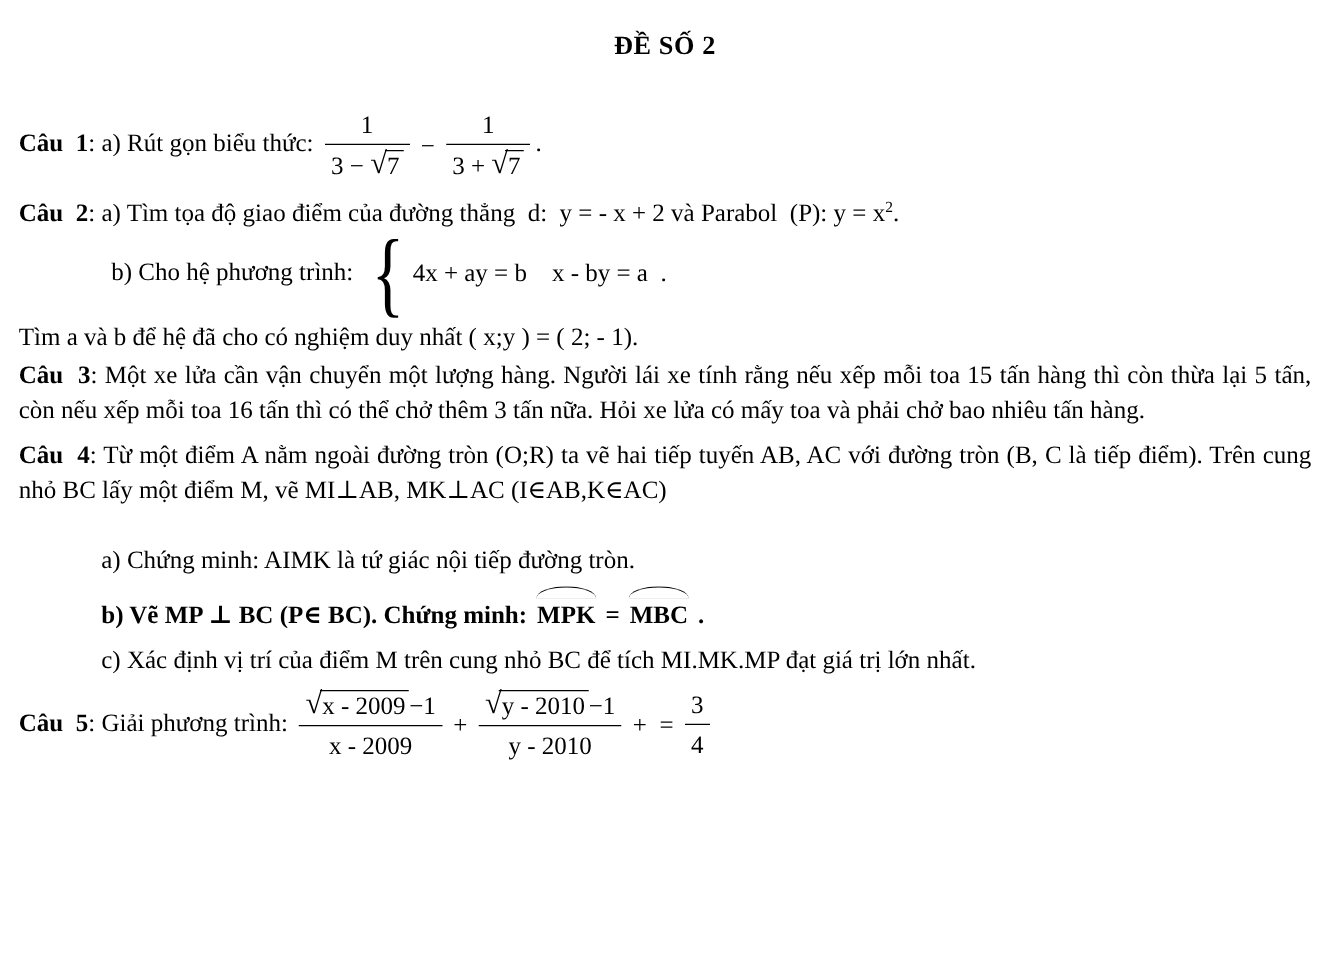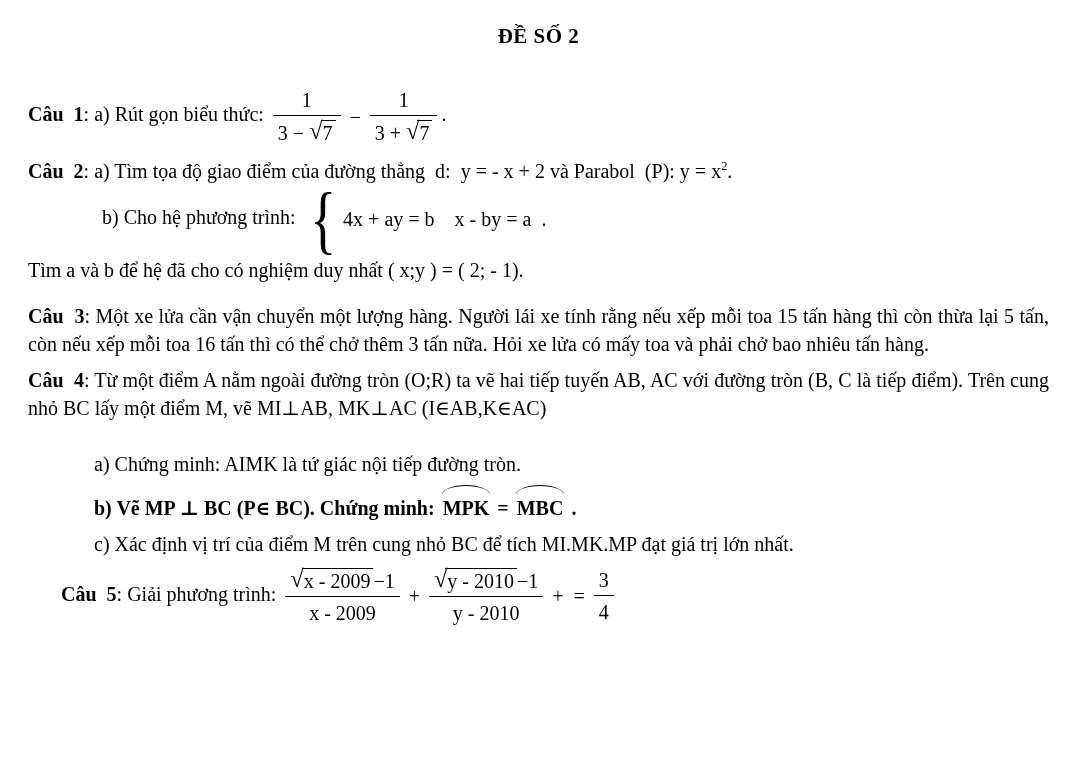--- a/index.html
+++ b/index.html
@@ -1,37 +1,37 @@
 <!DOCTYPE html>
 <html><head>
 <meta charset="utf-8">
 <style>
   html,body{margin:0;padding:0;background:#ffffff;}
   .page{
     width:1065px;height:773px;box-sizing:border-box;
     background:#ffffff;color:#000;
-    padding:22px 16px 0 28px;
+    padding:22px 16px 0 15px;
     font-family:"Liberation Serif","DejaVu Serif",serif;
     font-size:20px;line-height:28px;
     overflow:hidden;
   }
   .title{text-align:center;font-weight:bold;font-size:21px;letter-spacing:0.5px;}
   .row{margin:0;}
   .bold{font-weight:bold;}
   .mt-c1a{margin-top:38px;}
   .mt-c1b{margin-top:16px;}
   .mt-c2a{margin-top:12px;}
   .mt-c2b{margin-top:2px;}
   .mt-tail{margin-top:4px;}
-  .mt-c3{margin-top:18px;}
+  .mt-c3{margin-top:2px;}
   .mt-c4{margin-top:8px;}
   .mt-c4a{margin-top:28px;}
   .mt-c4b{margin-top:4px;padding-top:12px;font-weight:bold;}
   .mt-c4c{margin-top:8px;}
-  .mt-c5{margin-top:10px;margin-left:33px;}
+  .mt-c5{margin-top:10px;}
   .just{text-align:justify;}
   .ind88{padding-left:74px;}
   .ind80{padding-left:66px;}
   
   .frac{display:inline-block;vertical-align:middle;text-align:center;margin:0 4px;}
   .frac .ft{display:block;border-bottom:1.7px solid #000;padding:0 5px 3px;line-height:24px;}
   .frac .fb{display:block;padding:4px 5px 0;line-height:24px;}
   
   .sqrt{display:inline-block;white-space:nowrap;line-height:1;}
   .sqrt .rsign{display:inline-block;font-size:1.22em;line-height:0.9;vertical-align:top;}

